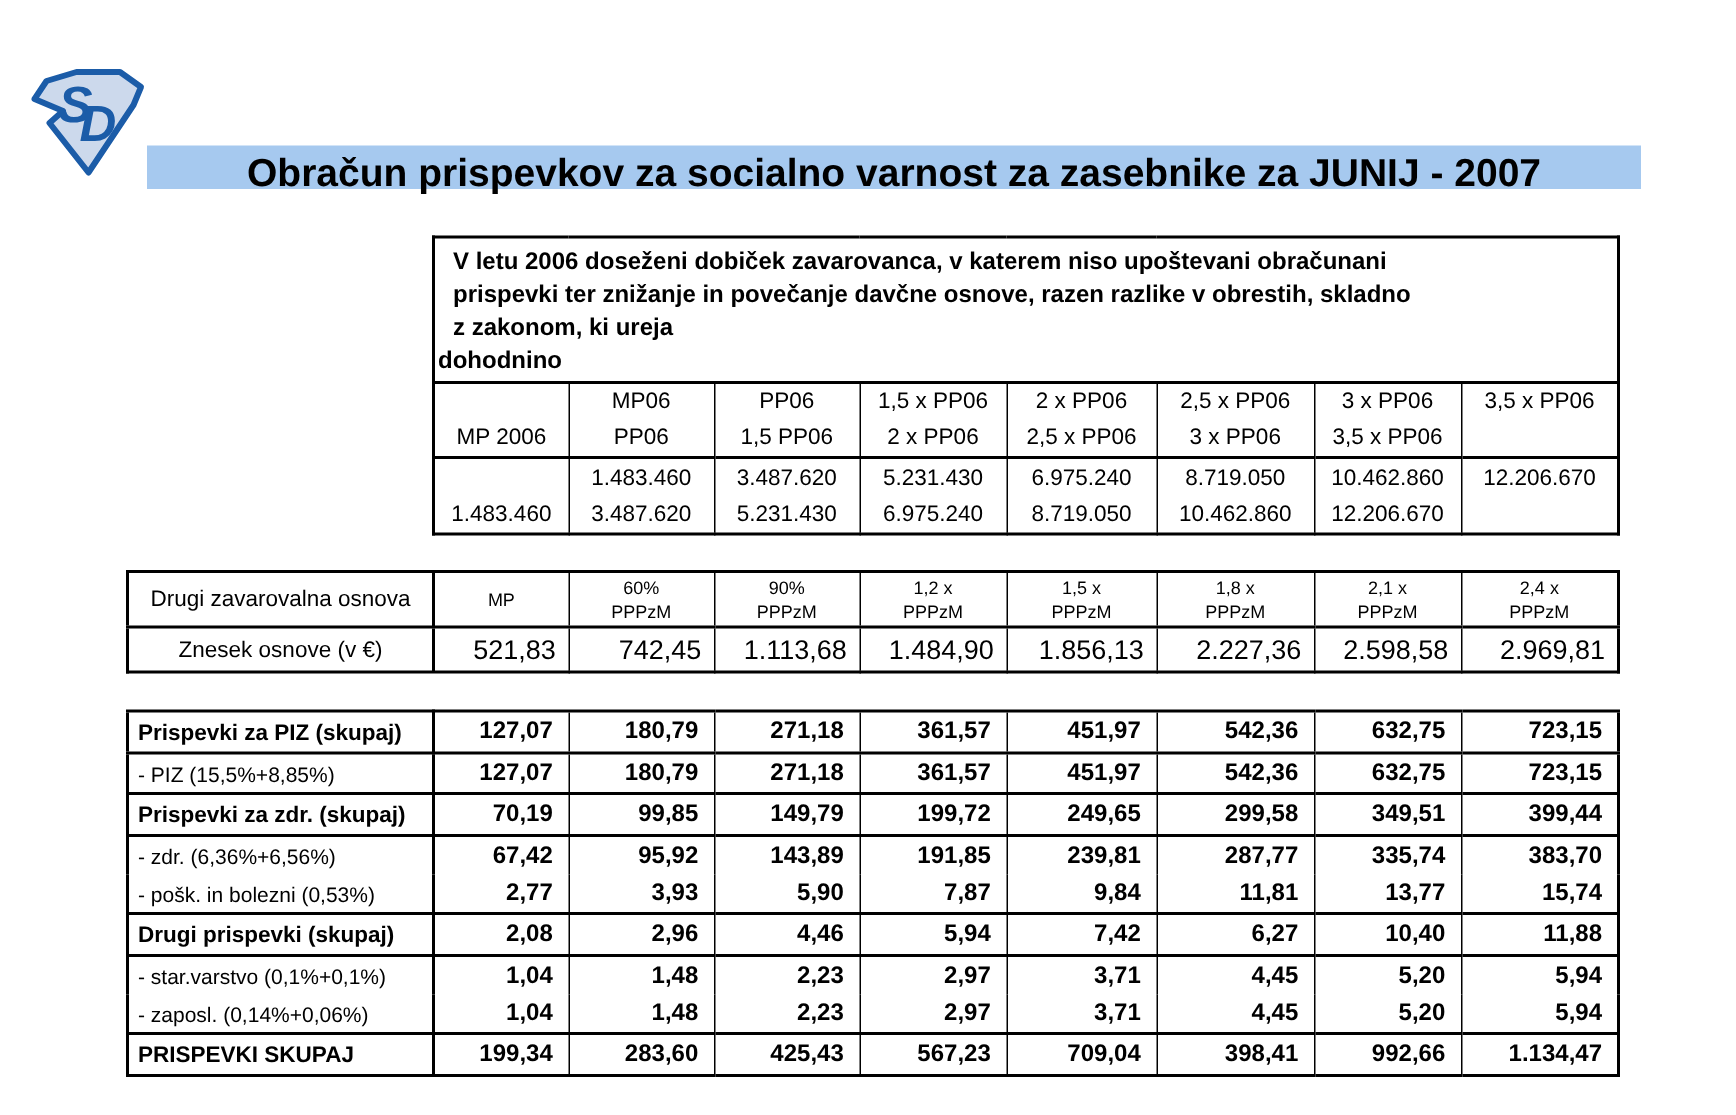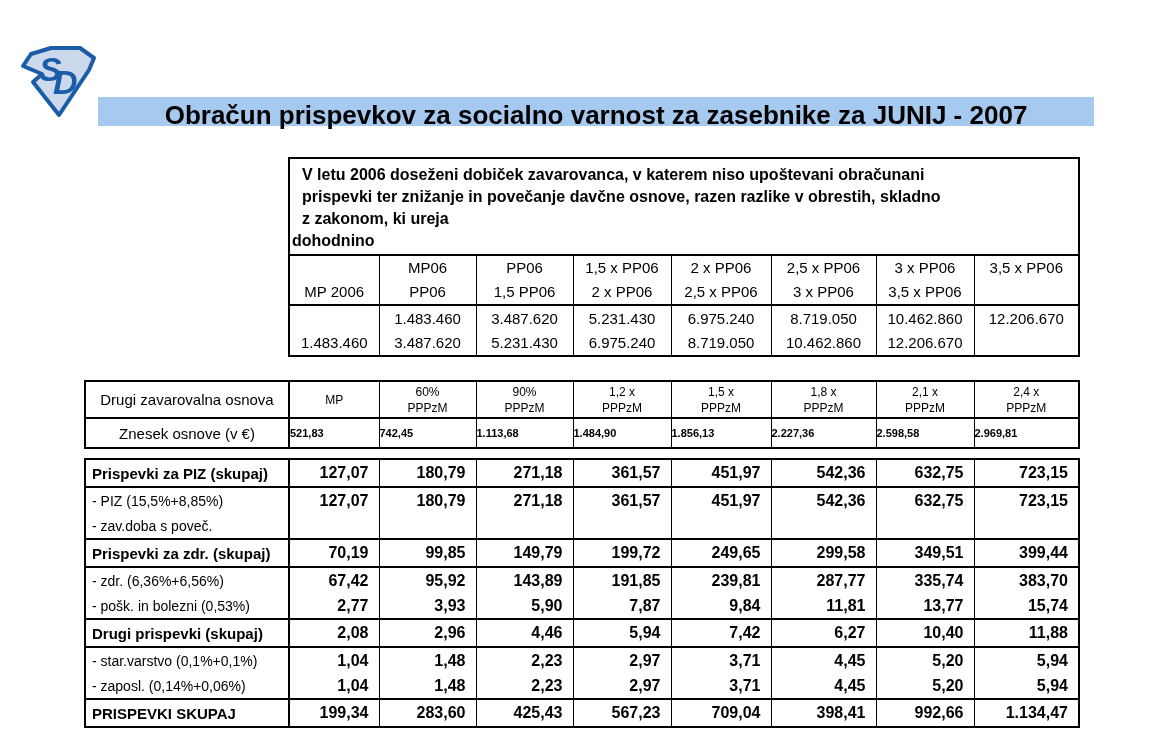--- a/index.html
+++ b/index.html
@@ -30,23 +30,23 @@
   .nums-row td { height:49px; border-top:2px solid #000; }
   .nums-row .ln { height:24px; line-height:24px; }
   
   .t2 { left:84px; top:380px; width:994px; border:2px solid #000; }
   .t2 td { border:1px solid #000; text-align:center; vertical-align:middle; }
   .t2 .lbl { border-right:2px solid #000; font-size:15px; }
   .bruto-row td { height:35px; font-size:12px; }
   .bruto-row .bl { line-height:16px; }
   .bruto-row .bl:empty { display:none; }
   .znesek-row td { height:28px; border-top:2px solid #000; }
-  .znesek-row .val { font-weight:bold; font-size:11px; text-align:left; padding-right:8px; }
-  
-  .t3 { left:84px; top:458px; width:994px; border:2px solid #000; }
+  .znesek-row .val { font-weight:normal; font-size:18px; text-align:right; padding-right:8px; }
+  
+  .t3 { left:84px; top:473px; width:994px; border:2px solid #000; }
   .t3 td { border-left:1px solid #000; border-right:1px solid #000; vertical-align:middle; }
   .t3 .lbl { text-align:left; padding-left:6px; border-right:2px solid #000; }
   .t3 .val { text-align:right; padding-right:10px; font-weight:bold; font-size:16px; }
   .t3 tr.group td { border-top:2px solid #000; border-bottom:2px solid #000; height:26px; }
   .t3 tr.group .lbl { font-weight:bold; font-size:15px; }
   .t3 tr.detail td { border-top:none; border-bottom:none; height:25px; }
   .t3 tr.detail .lbl { font-weight:normal; font-size:14px; }
 </style>
 </head>
 <body>
@@ -243,31 +243,20 @@
           <td class="lbl">- PIZ (15,5%+8,85%)</td>
           <td class="val">127,07</td>
           <td class="val">180,79</td>
           <td class="val">271,18</td>
           <td class="val">361,57</td>
           <td class="val">451,97</td>
           <td class="val">542,36</td>
           <td class="val">632,75</td>
           <td class="val">723,15</td>
         </tr>
-        <tr class="detail">
-          <td class="lbl">- zav.doba s poveč.</td>
-          <td class="val"></td>
-          <td class="val"></td>
-          <td class="val"></td>
-          <td class="val"></td>
-          <td class="val"></td>
-          <td class="val"></td>
-          <td class="val"></td>
-          <td class="val"></td>
-        </tr>
         <tr class="group">
           <td class="lbl">Prispevki za zdr. (skupaj)</td>
           <td class="val">70,19</td>
           <td class="val">99,85</td>
           <td class="val">149,79</td>
           <td class="val">199,72</td>
           <td class="val">249,65</td>
           <td class="val">299,58</td>
           <td class="val">349,51</td>
           <td class="val">399,44</td>

